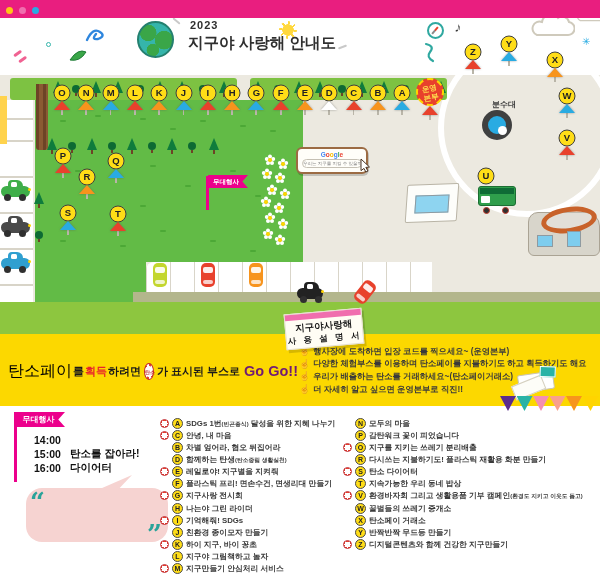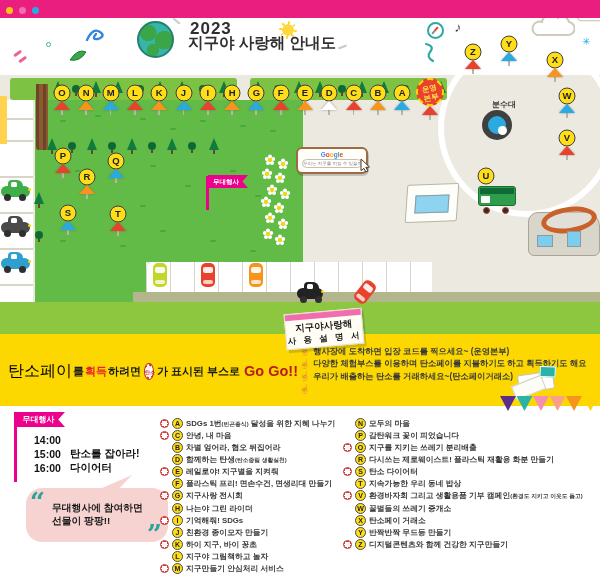--- a/index.html
+++ b/index.html
@@ -5,21 +5,21 @@
   html,body{margin:0;padding:0;background:#888;}
   *{box-sizing:border-box;font-family:"Liberation Sans",sans-serif;}
   #stage{position:relative;width:600px;height:576px;background:#fff;overflow:hidden;margin:0 auto;}
   .abs{position:absolute;}
 
   
   .topbar{left:0;top:0;width:600px;height:18px;background:#e91e7f;z-index:9;}
   .dot{display:inline-block;width:7px;height:7px;border-radius:50%;margin:5px 0 0 6px;}
 
   
-  .year{left:190px;top:19px;font-size:17px;font-weight:bold;color:#2f2f2f;letter-spacing:1px;}
+  .year{left:190px;top:19px;font-size:11px;font-weight:bold;color:#2f2f2f;letter-spacing:1px;}
   .title{left:188px;top:33px;font-size:15.5px;font-weight:bold;color:#2f2f2f;}
   .earth{left:137px;top:21px;width:37px;height:37px;border-radius:50%;border:2px solid #24806f;
     background:radial-gradient(circle at 28% 30%,#3aa648 0 8px,transparent 8.5px),
                radial-gradient(circle at 76% 52%,#3aa648 0 9px,transparent 9.5px),
                radial-gradient(circle at 42% 82%,#3aa648 0 6px,transparent 6.5px),#35b5ab;}
   .sun{left:279px;top:21px;width:18px;height:18px;border-radius:50%;
     background:radial-gradient(#ffd83d 0 5.5px,transparent 6px),
                repeating-conic-gradient(#ffd83d 0 14deg,transparent 14deg 45deg);}
   .compass{left:427px;top:22px;width:17px;height:17px;border:2.5px solid #2fa8a0;border-radius:50%;background:#fff;}
   .compass:after{content:"";position:absolute;left:5px;top:1.5px;width:2px;height:9px;
@@ -120,21 +120,21 @@
     box-shadow:2px 3px 0 rgba(0,0,0,.15);transform:rotate(-5deg);z-index:7;text-align:center;}
   .msign:before{content:"";position:absolute;left:0;top:0;width:100%;height:6px;background:#f06eae;}
   .msign .l1{margin-top:8px;font-size:9.5px;font-weight:bold;color:#1a1a1a;}
   .msign .l2{font-size:8.5px;font-weight:bold;letter-spacing:2.5px;color:#1a1a1a;}
 
   
   .ysec{left:0;top:334px;width:600px;height:72px;background:#fcd800;}
   .cb{left:8px;top:356px;width:290px;height:30px;display:flex;align-items:center;justify-content:center;white-space:nowrap;gap:1px;}
   .cb-dark{font-size:11px;font-weight:bold;color:#1a1a1a;}
   .cb-red{font-size:11px;font-weight:bold;color:#e8232a;}
-  .cb-red-lg{font-size:14.5px;font-weight:bold;color:#b91c1c;margin-left:3px;}
+  .cb-red-lg{font-size:14.5px;font-weight:bold;color:#701a75;margin-left:3px;}
   .coin-lg{display:inline-block;position:relative;width:17px;height:17px;border-radius:50%;margin:0 2px;
     background:radial-gradient(circle,#fff 0 5px,transparent 5.5px),
                repeating-conic-gradient(#e8412c 0 22deg,#fff 22deg 45deg);
     border:1px solid #c1272d;}
   .coin-lg span{position:absolute;left:0;top:5px;width:100%;text-align:center;font-size:5px;font-weight:bold;color:#c1272d;}
   .manual{left:299px;top:345px;width:296px;}
   .man-row{display:flex;align-items:center;gap:3px;height:12.6px;}
   .hand{font-size:9px;color:#9b9b9b;line-height:10px;}
   .man-text{font-size:8.3px;font-weight:bold;color:#3a3a3a;white-space:nowrap;}
   .env{left:518px;top:373px;width:36px;height:18px;background:#fff;border:1.5px solid #c9c4b4;border-radius:2px;
@@ -327,20 +327,21 @@
       <div class="man-row">
         <span class="hand">☝</span>
         <span class="man-text">다양한 체험부스를 이용하며 탄소페이를 지불하기도 하고 획득하기도 해요</span>
       </div>
       <div class="man-row">
         <span class="hand">☝</span>
         <span class="man-text">우리가 배출하는 탄소를 거래하세요~(탄소페이거래소)</span>
       </div>
       <div class="man-row">
         <span class="hand">☝</span>
+        <span class="man-text">더 자세히 알고 싶으면 운영본부로 직진!!</span>
       </div>
     </div>
   <div class="abs env"></div>
 
   <div class="abs bunting" id="bunting"><span class="bunt" style="background: rgb(91, 45, 142);"></span><span class="bunt" style="background: rgb(42, 179, 166);"></span><span class="bunt" style="background: rgb(244, 143, 177);"></span><span class="bunt" style="background: rgb(249, 160, 140);"></span><span class="bunt" style="background: rgb(247, 148, 29);"></span><span class="bunt" style="background: rgb(255, 212, 0);"></span></div>
   <div class="abs flagpole" style="left:14px;top:412px;width:3px;height:70px;"></div>
   <div class="abs flagbanner" style="left:17px;top:412px;width:48px;height:15px;font-size:8px;line-height:15px;padding-right:5px;">무대행사</div>
   <div class="abs sched" id="schedule">
       <div class="sched-row">
         <span class="sched-time">14:00</span>
@@ -350,24 +351,20 @@
         <span class="sched-label">탄소를 잡아라!</span>
       </div>
       <div class="sched-row">
         <span class="sched-time">16:00</span>
         <span class="sched-label">다이어터</span>
       </div>
     </div>
 
   <div class="abs bubble">
     <span class="q1">“</span>
-    <div class="bubble-text">
-      <div>무대행사에 참여하면</div>
-        <div>선물이 팡팡!!</div>
-    </div>
     <span class="q2">”</span>
   </div>
 
   <div class="abs blist" id="list-left" style="left:159px;top:417px;width:182px;">
       <div class="blrow">
         <div class="coinslot">
           <div class="coin"></div>
         </div>
         <span class="chip">A</span>
         <span class="bl-label"><span>SDGs 1번</span><span class="seg-small">(빈곤종식)</span><span> 달성을 위한 지혜 나누기</span></span>
@@ -459,21 +456,21 @@
       <div class="blrow">
         <div class="coinslot">
           <div class="coin"></div>
         </div>
         <span class="chip">O</span>
         <span class="bl-label"><span>지구를 지키는 쓰레기 분리배출</span></span>
       </div>
       <div class="blrow">
         <div class="coinslot"></div>
         <span class="chip">R</span>
-        <span class="bl-label"><span>다시쓰는 제로웨이스트! 플라스틱 재활용 화분 만들기</span></span>
+        <span class="bl-label"><span>다시쓰는 지불하기도! 플라스틱 재활용 화분 만들기</span></span>
       </div>
       <div class="blrow">
         <div class="coinslot">
           <div class="coin"></div>
         </div>
         <span class="chip">S</span>
         <span class="bl-label"><span>탄소 다이어터</span></span>
       </div>
       <div class="blrow">
         <div class="coinslot"></div>

